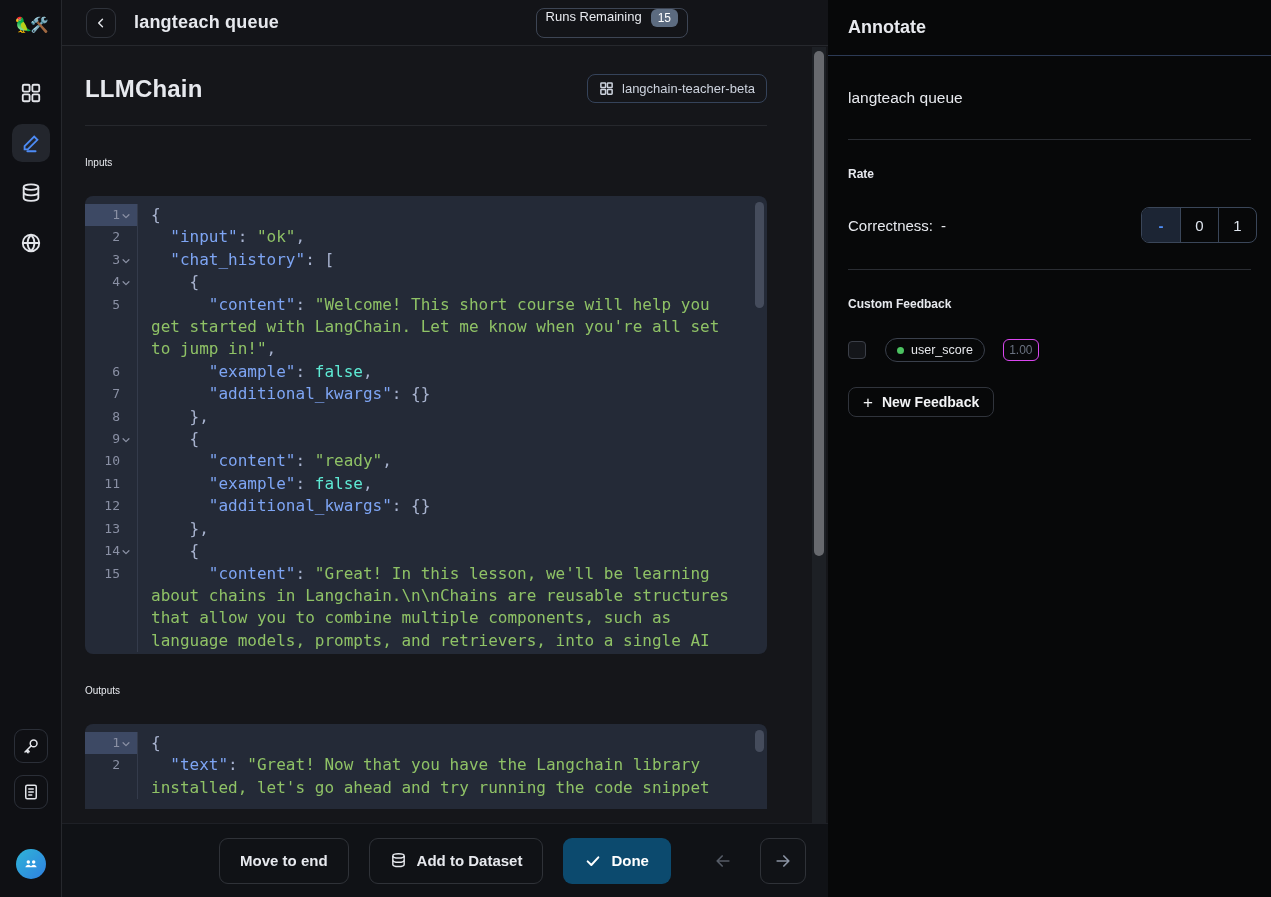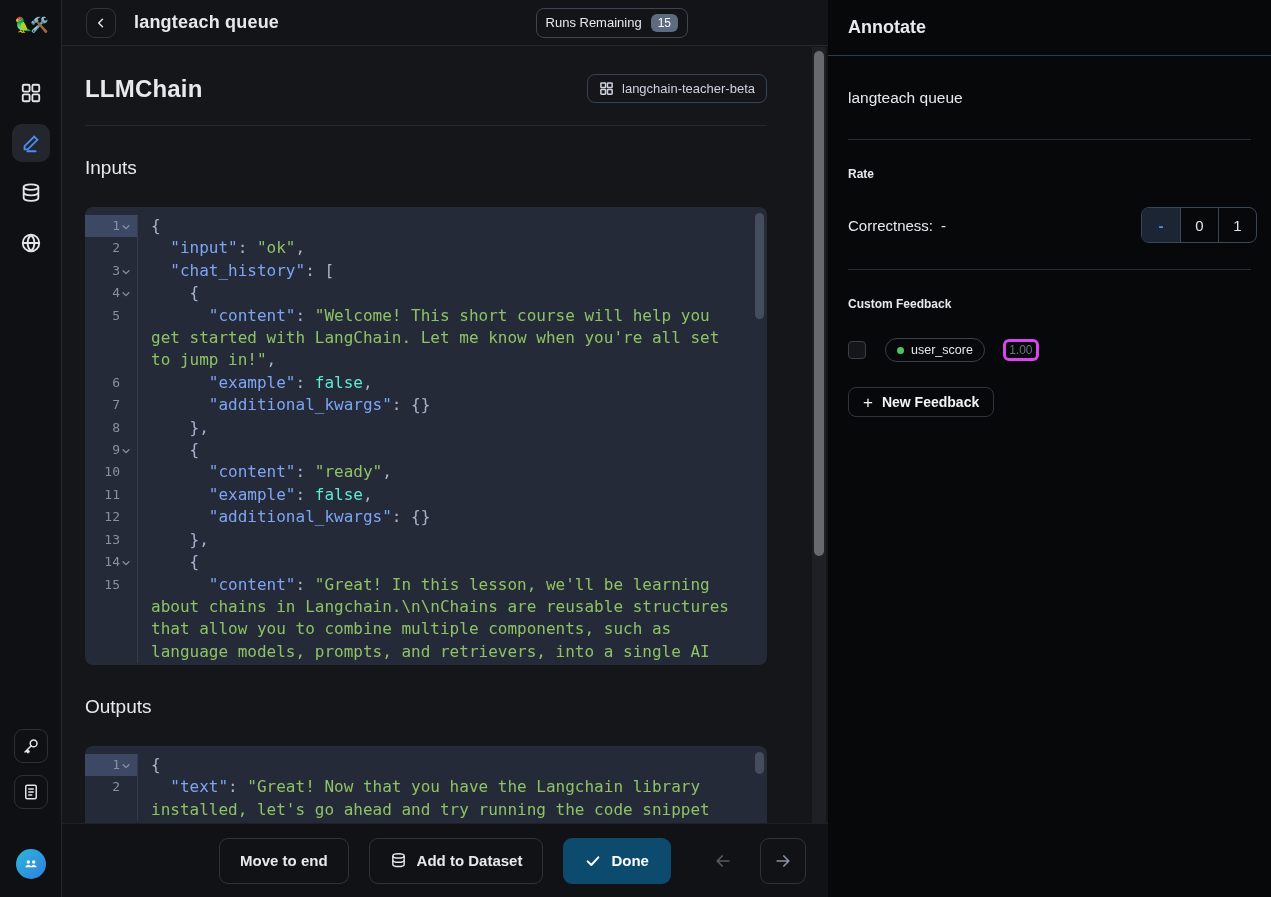--- a/index.html
+++ b/index.html
@@ -23,33 +23,33 @@
             background:linear-gradient(135deg,#2fb5d8,#2f7fe0); color:#fff;
             display:flex; align-items:center; justify-content:center; }
 
   
   .main { width:766px; flex:none; display:flex; flex-direction:column; background:#15161a; position:relative; }
   .topbar { height:46px; flex:none; background:#131418; border-bottom:1px solid #26282d;
             display:flex; align-items:center; padding:0 24px; }
   .back-btn { width:30px; height:30px; border:1px solid #2f333b; border-radius:9px; background:none;
               color:#e3e5ea; display:flex; align-items:center; justify-content:center; cursor:pointer; }
   .queue-title { font-size:18px; font-weight:700; margin-left:18px; letter-spacing:.2px; }
-  .runs-btn { margin-left:auto; margin-right:116px; height:30px; display:flex; align-items:center; gap:9px;
+  .runs-btn { margin-left:auto; margin-right:116px; height:30px; display:flex; align-items:flex-start; gap:9px;
               background:none; border:1px solid #3d4554; border-radius:8px; padding:0 9px;
               color:#e7e9ee; font-size:13px; cursor:pointer; font-family:"Liberation Sans",sans-serif; }
   .runs-badge { background:#5c6b80; color:#fff; border-radius:6px; font-size:12px; padding:2px 7px; }
 
   .content { flex:1; padding:28px 61px 0 23px; overflow:hidden; }
   .run-header { display:flex; align-items:flex-end; justify-content:space-between; }
   .run-header h2 { font-size:24px; font-weight:700; letter-spacing:.2px; }
   .project-chip { height:29px; display:flex; align-items:center; gap:8px; background:none; cursor:pointer;
                   border:1px solid #35435a; border-radius:8px; padding:0 11px; color:#cdd3de; font-size:13px;
                   font-family:"Liberation Sans",sans-serif; }
   .content hr { border:none; border-top:1px solid #26282d; margin:22px 0 0 0; }
-  .section-label { font-size:19px; color:#e7e9ee; margin-top:31px; }
+  .section-label { font-size:10px; color:#e7e9ee; margin-top:31px; }
 
   
   .code-block { position:relative; margin-top:28px; background:#242a37; border-radius:8px;
                 overflow:hidden; padding:8px 0 0 0; }
   .code-block.inputs { height:458px; }
   .code-block.outputs { height:85px; border-bottom-left-radius:0; border-bottom-right-radius:0; }
   .code-row { display:flex; align-items:stretch; }
   .gutter { flex:none; width:53px; display:flex; justify-content:flex-end; align-items:flex-start;
             border-right:1px solid #343b4b; padding-right:5px; }
   .code-row.active .gutter { background:#3d4964; }
@@ -98,21 +98,21 @@
   .seg { width:38px; height:34px; background:none; border:none; border-left:1px solid #3a4659;
          color:#dfe5ee; font-size:15px; cursor:pointer; font-family:"Liberation Sans",sans-serif; }
   .seg:first-child { border-left:none; }
   .seg.selected { background:#1c2534; color:#4e8ef7; font-weight:700; }
   .feedback-row { display:flex; align-items:center; margin-top:27px; }
   .checkbox { width:18px; height:18px; border:1px solid #3b3f48; border-radius:4px; background:#14161a;
               display:inline-block; cursor:pointer; }
   .chip { height:24px; display:inline-flex; align-items:center; gap:7px; border:1px solid #3a404c;
           border-radius:12px; padding:0 11px; margin-left:19px; font-size:12.5px; color:#e5e7eb; }
   .dot { width:7px; height:7px; border-radius:50%; background:#4cc261; display:inline-block; }
-  .score-input { width:36px; height:22px; margin-left:18px; background:none; border:3px solid #d946ef;
+  .score-input { width:36px; height:22px; margin-left:18px; background:none; border:1px solid #d946ef;
                  border-radius:6px; color:#6a7280; font-size:12px; text-align:center;
                  font-family:"Liberation Sans",sans-serif; }
   .new-feedback { margin-top:25px; height:30px; display:inline-flex; align-items:center; gap:9px;
                   background:none; border:1px solid #30343c; border-radius:8px; padding:0 14px;
                   color:#f3f4f6; font-size:14px; font-weight:700; cursor:pointer;
                   font-family:"Liberation Sans",sans-serif; }
   .plus { font-size:17px; font-weight:400; line-height:1; }
   svg { display:block; }
 </style>
 </head>

